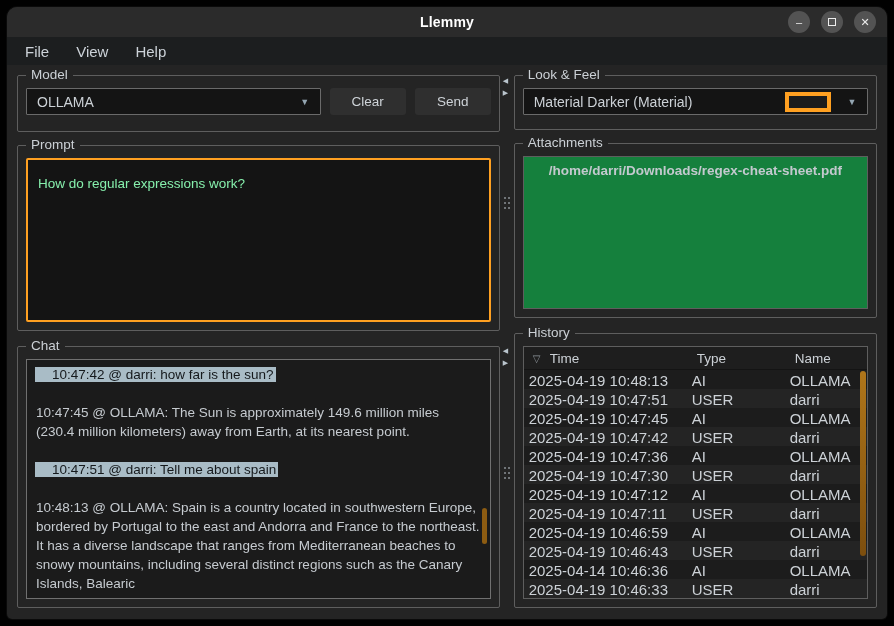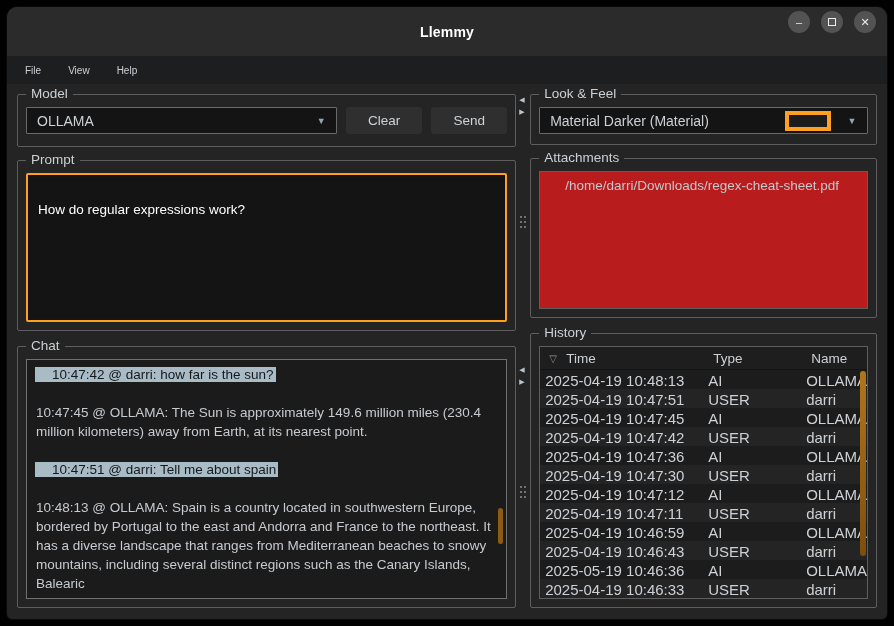--- a/index.html
+++ b/index.html
@@ -2,29 +2,29 @@
 <html><head>
 <meta charset="utf-8">
 <style>
   * { margin:0; padding:0; box-sizing:border-box; }
   html,body { background:#000; }
   body { font-family:"Liberation Sans", sans-serif; }
   .frame { width:894px; height:626px; background:#010101; padding:7px; position:relative; }
   .window { width:100%; height:100%; background:#242424; border-radius:10px 10px 5px 5px; overflow:hidden; display:flex; flex-direction:column; box-shadow:0 0 0 1px #0a0a0a; }
 
   
-  .titlebar { height:49px; background:#2b2b2b; position:relative; display:flex; align-items:center; justify-content:center; flex:0 0 auto; }
+  .titlebar { height:30px; background:#2b2b2b; position:relative; display:flex; align-items:center; justify-content:center; flex:0 0 auto; }
   .titlebar .title { color:#ffffff; font-weight:bold; font-size:14px; letter-spacing:.2px; }
   .winbtns { position:absolute; right:11px; top:4px; display:flex; gap:11px; }
   .wbtn { width:22px; height:22px; border-radius:50%; background:#535353; color:#ededed; display:flex; align-items:center; justify-content:center; font-size:11px; line-height:1; cursor:default; }
   .wbtn.max span { display:block; width:8px; height:8px; border:1.5px solid #ededed; background:transparent; }
 
   
   .menubar { height:28px; background:#1c1e1f; display:flex; align-items:center; padding-left:18px; gap:27px; flex:0 0 auto; }
-  .menubar .mitem { color:#ccd2d8; font-size:10px; }
+  .menubar .mitem { color:#ccd2d8; font-size:15px; }
 
   
   .content { flex:1; display:flex; padding:0 10px 10px 10px; overflow:hidden; }
   .col-left { width:518px; display:flex; flex-direction:column; }
   .col-right { flex:1; display:flex; flex-direction:column; }
   .vsplitter { width:14px; position:relative; flex:0 0 auto; }
   .split-arrows { position:absolute; left:3px; display:flex; flex-direction:column; gap:5px; color:#b9c4cc; font-size:7px; line-height:1; }
   .split-arrows.a1 { top:12px; } .split-arrows.a2 { top:282px; }
   .grip { position:absolute; left:4px; width:2px; height:2px; border-radius:50%; background:#8a8f94;
           box-shadow:0 5px 0 #8a8f94, 0 10px 0 #8a8f94, 4px 0 0 #8a8f94, 4px 5px 0 #8a8f94, 4px 10px 0 #8a8f94; }
@@ -43,24 +43,24 @@
   .combo-arrow { width:30px; text-align:center; color:#94a6b2; font-size:9px; }
   .swatch { width:46px; height:20px; border:4px solid #ffa021; background:#1c1c1c; margin-right:6px; flex:0 0 auto; }
 
   
   .btn { width:76px; height:27px; background:#2f2f2f; border:none; border-radius:3px; color:#ced3d8; font-size:13.5px; font-family:Liberation Sans, sans-serif; margin-left:9px; }
 
   .model-row { display:flex; align-items:center; }
   .model-row .combobox { flex:1; }
 
   
-  .prompt-area { height:100%; border:2px solid #ffa021; border-radius:2px; background:#141414; padding:25px 10px; color:#ffffff; font-size:13.5px; line-height:19px; }
-
-  
-  .listbox { height:100%; border:1px solid #5e5e5e; background:#b91c1c; padding:4px 16px; }
+  .prompt-area { height:100%; border:2px solid #ffa021; border-radius:2px; background:#141414; padding:14px 10px; color:#86efac; font-size:13.5px; line-height:19px; }
+
+  
+  .listbox { height:100%; border:1px solid #5e5e5e; background:#15803d; padding:4px 16px;font-weight:bold; }
   .listitem { padding:2px 9px; color:#c3c9ce; font-size:13.5px; white-space:nowrap; }
 
   
   .chatbox { position:relative; height:100%; border:1px solid #707070; background:#1b1b1b; padding:5px 9px; overflow:hidden; color:#c6cbd0; font-size:13.5px; line-height:19px; }
   .msg + .msg { margin-top:19px; }
   .msgtext.hl { background:#a9bcc6; color:#15191c; box-shadow:2px 0 0 #a9bcc6, -1px 0 0 #a9bcc6;padding-left:16px; }
   .vthumb { position:absolute; border-radius:3px; }
   .chat-thumb { right:3px; top:148px; width:5px; height:36px; background:#8d5c12; }
 
   
@@ -246,21 +246,21 @@
                   <span class="c-name">OLLAMA</span>
                 </div>
 
                 <div class="trow">
                   <span class="c-time">2025-04-19 10:46:43</span>
                   <span class="c-type">USER</span>
                   <span class="c-name">darri</span>
                 </div>
 
                 <div class="trow">
-                  <span class="c-time">2025-05-19 10:46:36</span>
+                  <span class="c-time">2025-04-14 10:46:36</span>
                   <span class="c-type">AI</span>
                   <span class="c-name">OLLAMA</span>
                 </div>
 
                 <div class="trow">
                   <span class="c-time">2025-04-19 10:46:33</span>
                   <span class="c-type">USER</span>
                   <span class="c-name">darri</span>
                 </div>
               </div>

